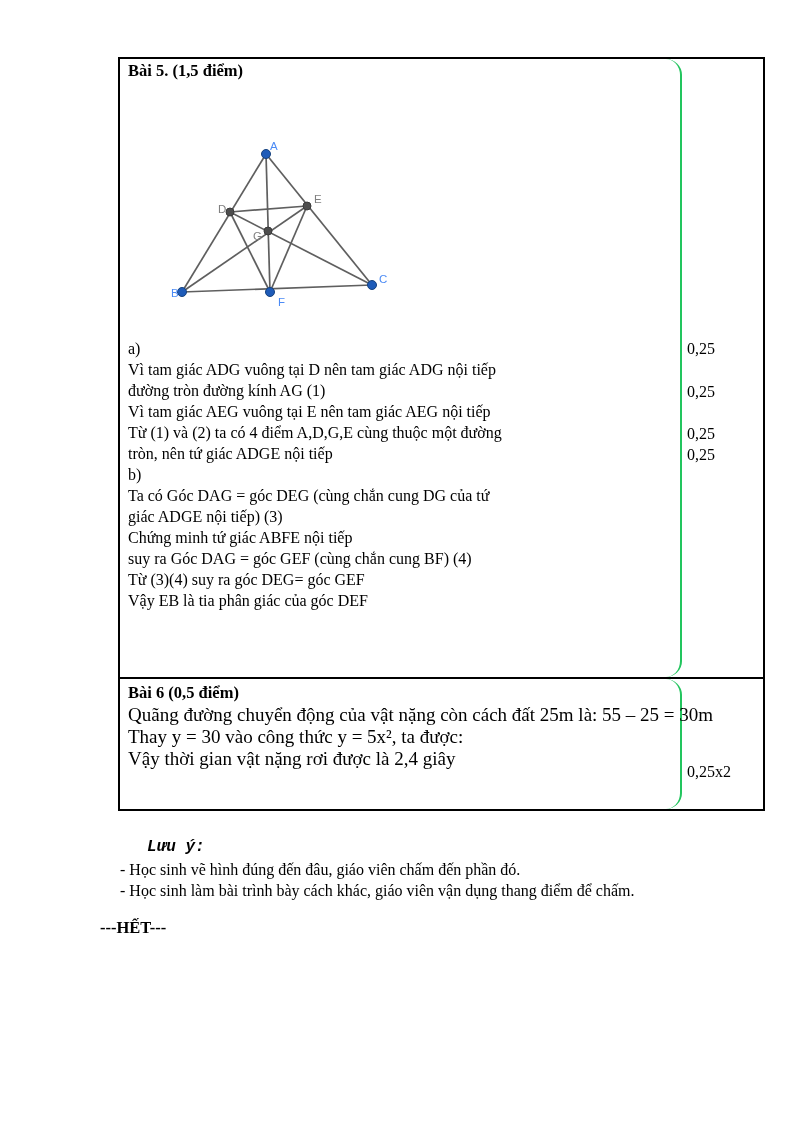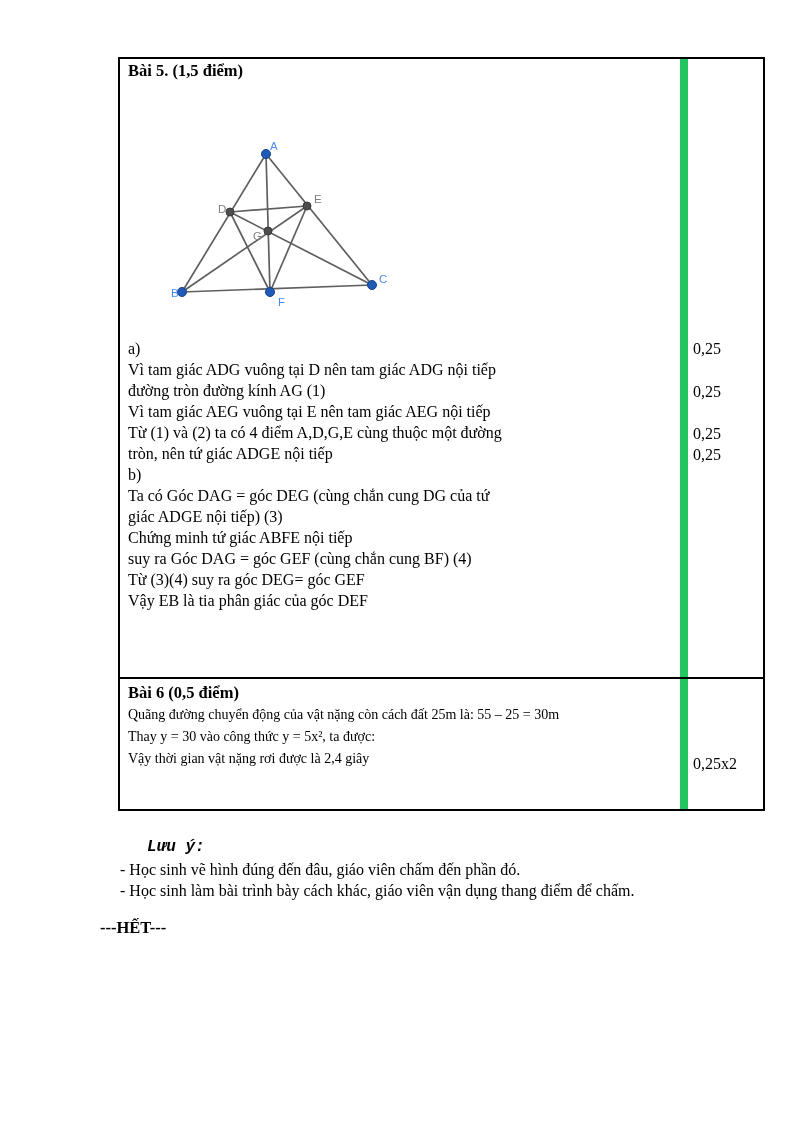--- a/index.html
+++ b/index.html
@@ -19,23 +19,24 @@
     width: 647px;
     height: 754px;
     border: 2px solid #000000;
     box-sizing: border-box;
   }
   .t-row { display: flex; }
   .row-bai5 { height: 618px; border-bottom: 2px solid #000000; }
   .row-bai6 { height: 130px; }
   .cell-main {
     width: 560px;
-    border-right: 8px solid #22c55e;
+    border-right: 2px solid #22c55e;
     position: relative;
     box-sizing: content-box;
+    border-radius: 16px;
   }
   .cell-score { flex: 1; position: relative; padding-left: 35px; }
   .section-title {
     position: absolute;
     top: 2px;
     left: 8px;
     font-size: 16.5px;
     font-weight: bold;
     white-space: nowrap;
   }
@@ -65,21 +66,21 @@
     white-space: nowrap;
   }
   .bai6-block {
     position: absolute;
     left: 8px;
     top: 3px;
     line-height: 22px;
     white-space: nowrap;
   }
   .bai6-title { font-size: 16.5px; font-weight: bold; }
-  .bai6-line { font-size: 14px; }
+  .bai6-line { font-size: 19px; }
   .notes {
     position: absolute;
     left: 120px;
     top: 837px;
     font-size: 16px;
     line-height: 21.5px;
   }
   .notes-heading {
     font-weight: bold;
     font-style: italic;
@@ -159,21 +160,21 @@
     <div class="t-row row-bai6">
       <div class="cell-main">
         <div class="bai6-block">
           <div class="bai6-title">Bài 6 (0,5 điểm)</div>
           <div class="bai6-line">Quãng đường chuyển động của vật nặng còn cách đất 25m là: 55 – 25 = 30m</div>
           <div class="bai6-line">Thay  y = 30  vào công thức  y = 5x², ta được:</div>
           <div class="bai6-line">Vậy thời gian vật nặng rơi được là 2,4 giây</div>
         </div>
       </div>
       <div class="cell-score">
-        <span class="score-item" style="top:76px">0,25x2</span>
+        <span class="score-item" style="top:84px">0,25x2</span>
       </div>
     </div>
 
   </div>
 
   <div class="notes">
     <div class="notes-heading">Lưu ý:</div>
     <div>- Học sinh vẽ hình đúng đến đâu, giáo viên chấm đến phần đó.</div>
     <div>- Học sinh làm bài trình bày cách khác, giáo viên vận dụng thang điểm để chấm.</div>
   </div>

